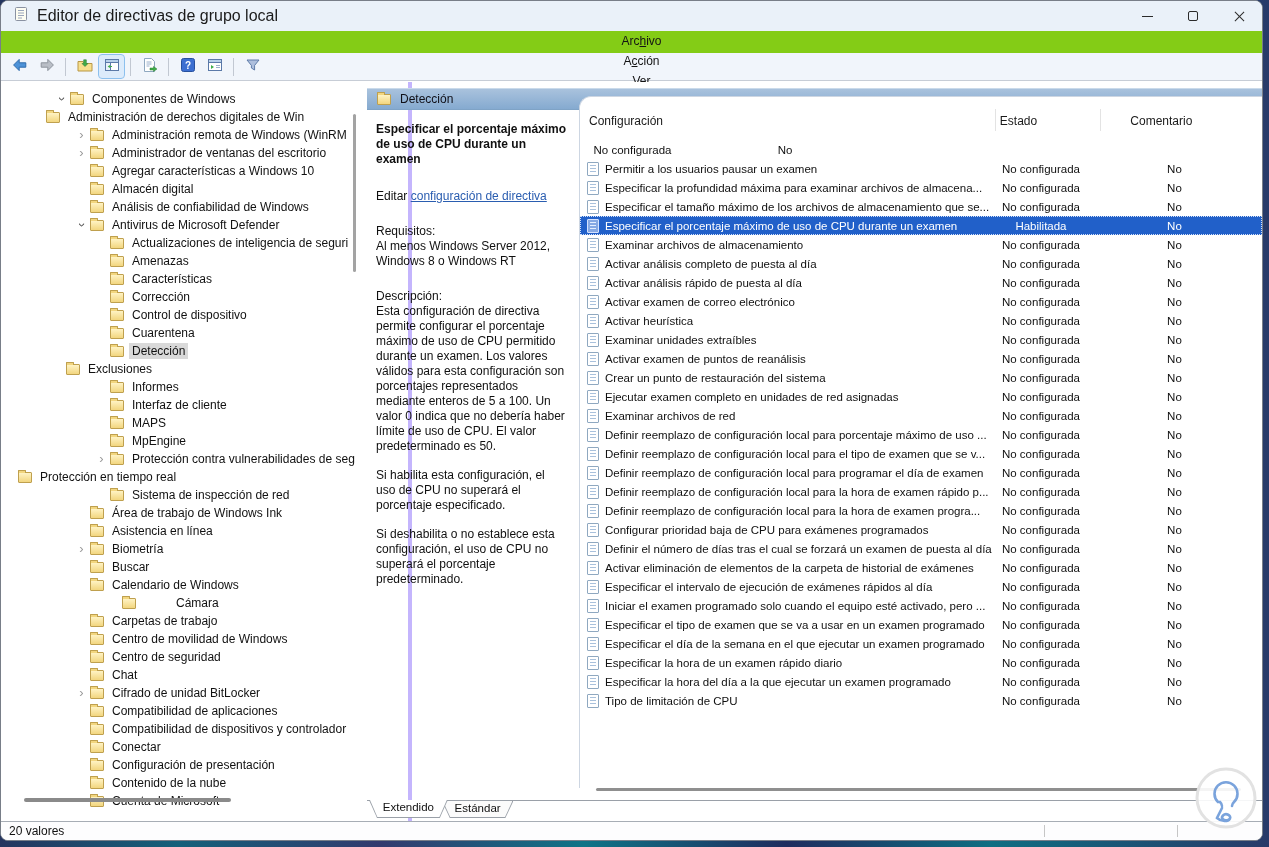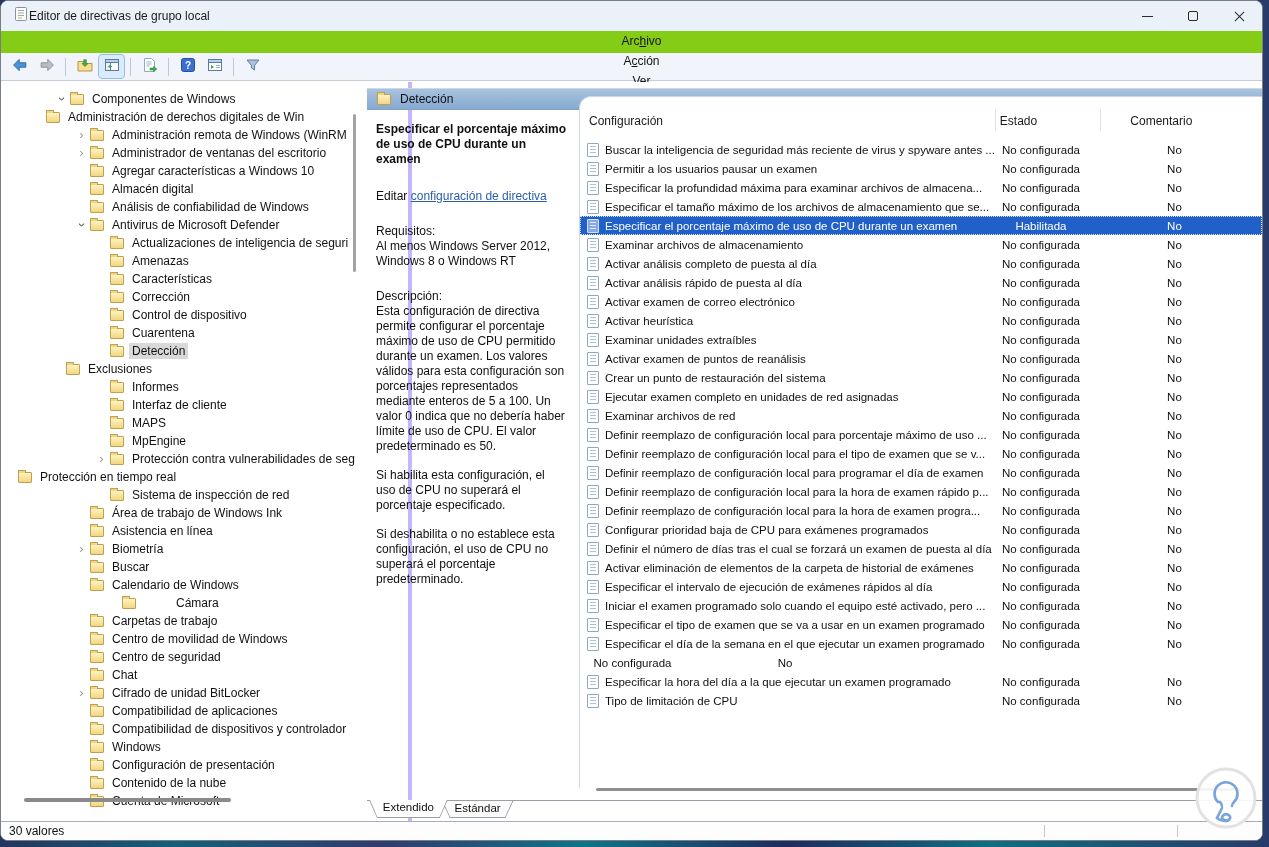--- a/index.html
+++ b/index.html
@@ -5,21 +5,21 @@
   * { margin:0; padding:0; box-sizing:border-box; }
   body { width:1269px; height:847px; overflow:hidden;
          font-family:"Liberation Sans","DejaVu Sans",sans-serif; }
   .desktop { position:relative; width:1269px; height:847px; overflow:hidden;
     background:linear-gradient(90deg,#25355f 0%,#14607a 14%,#323a6e 30%,#0f7487 46%,#1f2c5e 62%,#0e6e82 78%,#283a69 100%); }
   .window { position:absolute; left:0; top:0; width:1263px; height:841px;
     background:#fff; border:1px solid #787e88; border-radius:8px; overflow:hidden; }
 
   
   .titlebar { height:30px; background:#eaf1f9; display:flex; align-items:center; padding-left:12px; }
-  .title-text { font-size:12px; color:#1b1b1b; margin-left:0; flex:1; }
+  .title-text { font-size:16px; color:#1b1b1b; margin-left:8px; flex:1; }
   .win-btn { width:46px; height:30px; display:flex; align-items:center; justify-content:center; }
   .glyph-min { width:11px; height:1px; background:#2b2b2b; }
   .glyph-max { width:10px; height:10px; border:1px solid #2b2b2b; border-radius:2px; }
   .glyph-close { position:relative; width:13px; height:13px; }
   .glyph-close::before,.glyph-close::after { content:""; position:absolute; left:0; top:6px; width:13px; height:1px; background:#2b2b2b; }
   .glyph-close::before { transform:rotate(45deg); }
   .glyph-close::after  { transform:rotate(-45deg); }
 
   .menubar { height:22px; background:#84cc16; display:flex; align-items:center; padding-left:20px; font-size:12px;flex-direction:column; }
   .menu-item { padding:3px 9px; color:#141414; }
@@ -367,21 +367,21 @@
               <span class="tree-label">Compatibilidad de aplicaciones</span>
             </div>
             <div class="tree-row" style="padding-left: 72px;">
               <span class="chev"></span>
               <span class="folder"></span>
               <span class="tree-label">Compatibilidad de dispositivos y controlador</span>
             </div>
             <div class="tree-row" style="padding-left: 72px;">
               <span class="chev"></span>
               <span class="folder"></span>
-              <span class="tree-label">Windows</span>
+              <span class="tree-label">Conectar</span>
             </div>
             <div class="tree-row" style="padding-left: 72px;">
               <span class="chev"></span>
               <span class="folder"></span>
               <span class="tree-label">Configuración de presentación</span>
             </div>
             <div class="tree-row" style="padding-left: 72px;">
               <span class="chev"></span>
               <span class="folder"></span>
               <span class="tree-label">Contenido de la nube</span>
@@ -426,24 +426,20 @@
             <div class="hrow">
               <div class="hc1">Configuración</div>
               <div class="hc2">Estado</div>
               <div class="hc3">Comentario</div>
             </div>
             <div class="htick" style="left:415px"></div>
             <div class="htick" style="left:520px"></div>
           </div>
           <div class="rows" id="list-rows">
               <div class="lrow">
-                <div class="c1">
-                  <span class="doc"></span>
-                  <span>Buscar la inteligencia de seguridad más reciente de virus y spyware antes ...</span>
-                </div>
                 <div class="c2">No configurada</div>
                 <div class="c3">No</div>
               </div>
               <div class="lrow">
                 <div class="c1">
                   <span class="doc"></span>
                   <span>Permitir a los usuarios pausar un examen</span>
                 </div>
                 <div class="c2">No configurada</div>
                 <div class="c3">No</div>
@@ -642,20 +638,24 @@
               </div>
               <div class="lrow">
                 <div class="c1">
                   <span class="doc"></span>
                   <span>Especificar el día de la semana en el que ejecutar un examen programado</span>
                 </div>
                 <div class="c2">No configurada</div>
                 <div class="c3">No</div>
               </div>
               <div class="lrow">
+                <div class="c1">
+                  <span class="doc"></span>
+                  <span>Especificar la hora de un examen rápido diario</span>
+                </div>
                 <div class="c2">No configurada</div>
                 <div class="c3">No</div>
               </div>
               <div class="lrow">
                 <div class="c1">
                   <span class="doc"></span>
                   <span>Especificar la hora del día a la que ejecutar un examen programado</span>
                 </div>
                 <div class="c2">No configurada</div>
                 <div class="c3">No</div>
@@ -679,21 +679,21 @@
             </div>
             <div class="tab inactive" style="left: 74.8px; width: 71.6px;">
               <div class="t-outer"></div>
               <div class="t-inner">Estándar</div>
             </div>
           </div>
       </div>
     </div>
 
     <div class="statusbar">
-      <span>30 valores</span>
+      <span>20 valores</span>
       <div class="sb-div" style="left:1043px"></div>
       <div class="sb-div" style="left:1176px"></div>
     </div>
 
     <div class="watermark">
       <svg width="64" height="64" viewBox="0 0 64 64">
         <circle cx="32" cy="32" r="29" fill="rgba(255,255,255,0.9)" stroke="#e2e2e2" stroke-width="3"></circle>
         <path d="M24 36 a11.5 11.5 0 1 1 16 0 c-1.5 1.5 -2 2.5 -2 4 M26 36 c1.5 1.5 2 2.5 2 4" fill="none" stroke="#7aa3dc" stroke-width="2.6" stroke-linecap="round"></path>
         <path d="M28 42 l-5 10 c4.5 4 11 4 13 0.5 c1.5 -3 -4 -6 -7 -3 c-2.5 2.5 0.5 6 5 4.5" fill="none" stroke="#7aa3dc" stroke-width="2.6" stroke-linecap="round"></path>
       </svg>

